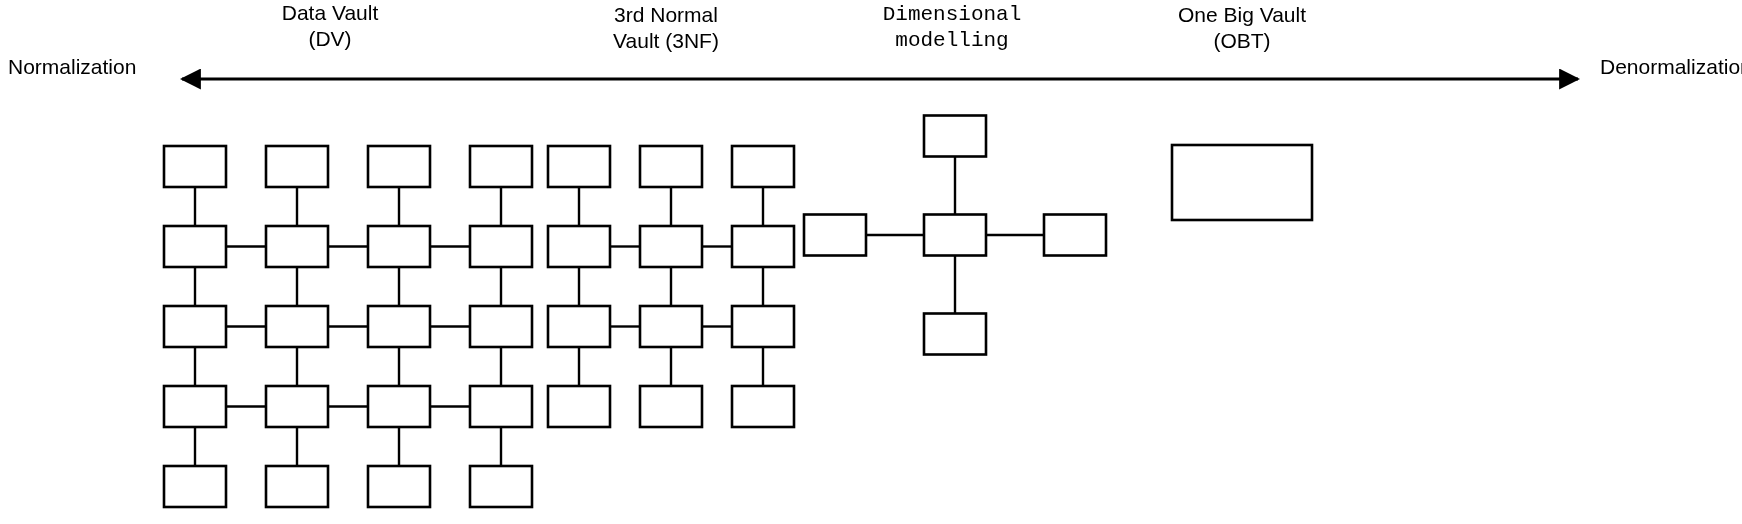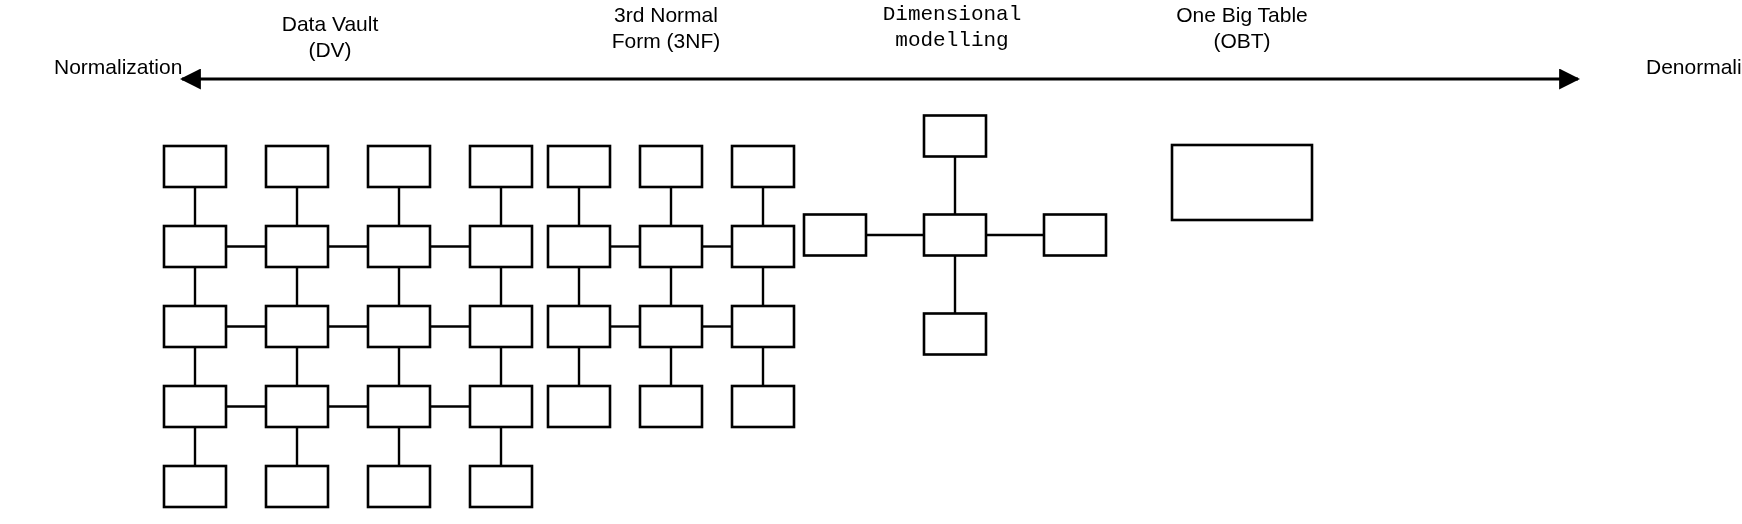--- a/index.html
+++ b/index.html
@@ -11,21 +11,20 @@
     position:relative;
   }
   #stage{position:absolute;left:0;top:0;width:1742px;height:524px;}
 
   .axis-label{
     position:absolute;
     font-size:21px;
     line-height:24px;
     color:#000;
     white-space:nowrap;
-    margin-left:46px;
   }
   #label-normalization{left:8px;top:55px;}
   #label-denormalization{left:1600px;top:55px;}
 
   .approach-title{
     position:absolute;
     font-size:21px;
     line-height:26px;
     text-align:center;
     color:#000;
@@ -40,30 +39,30 @@
 </style>
 </head>
 <body>
 
 <div id="stage">
 
   <div class="axis-label" id="label-normalization">Normalization</div>
 
   <div class="axis-label" id="label-denormalization">Denormalization</div>
 
-  <div class="approach-title" id="title-0" style="width: 300px; left: 180px; top: 11px;">Data Vault
+  <div class="approach-title" id="title-0" style="width: 300px; left: 180px; top: 0;">Data Vault
 (DV)</div>
 
   <div class="approach-title" id="title-1" style="width: 300px; left: 516px; top: 2px;">3rd Normal
-Form (3NF)</div>
+Vault (3NF)</div>
 
   <div class="approach-title" id="title-2" style="width: 300px; left: 802px; top: 2px; font-family: Liberation Mono, monospace;">Dimensional
 modelling</div>
 
-  <div class="approach-title" id="title-3" style="width: 300px; left: 1092px; top: 2px;">One Big Table
+  <div class="approach-title" id="title-3" style="width: 300px; left: 1092px; top: 2px;">One Big Vault
 (OBT)</div>
 
   <svg class="overlay" id="overlay" viewBox="0 0 1742 524">
       <defs>
         <marker id="ah-r" viewBox="0 0 10 10" refX="9" refY="5" markerWidth="7" markerHeight="7" orient="auto-start-reverse">
           <path d="M0,0 L10,5 L0,10 z" fill="#000"></path>
         </marker>
         <marker id="ah-l" viewBox="0 0 10 10" refX="9" refY="5" markerWidth="7" markerHeight="7" orient="auto-start-reverse">
           <path d="M0,0 L10,5 L0,10 z" fill="#000"></path>
         </marker>

